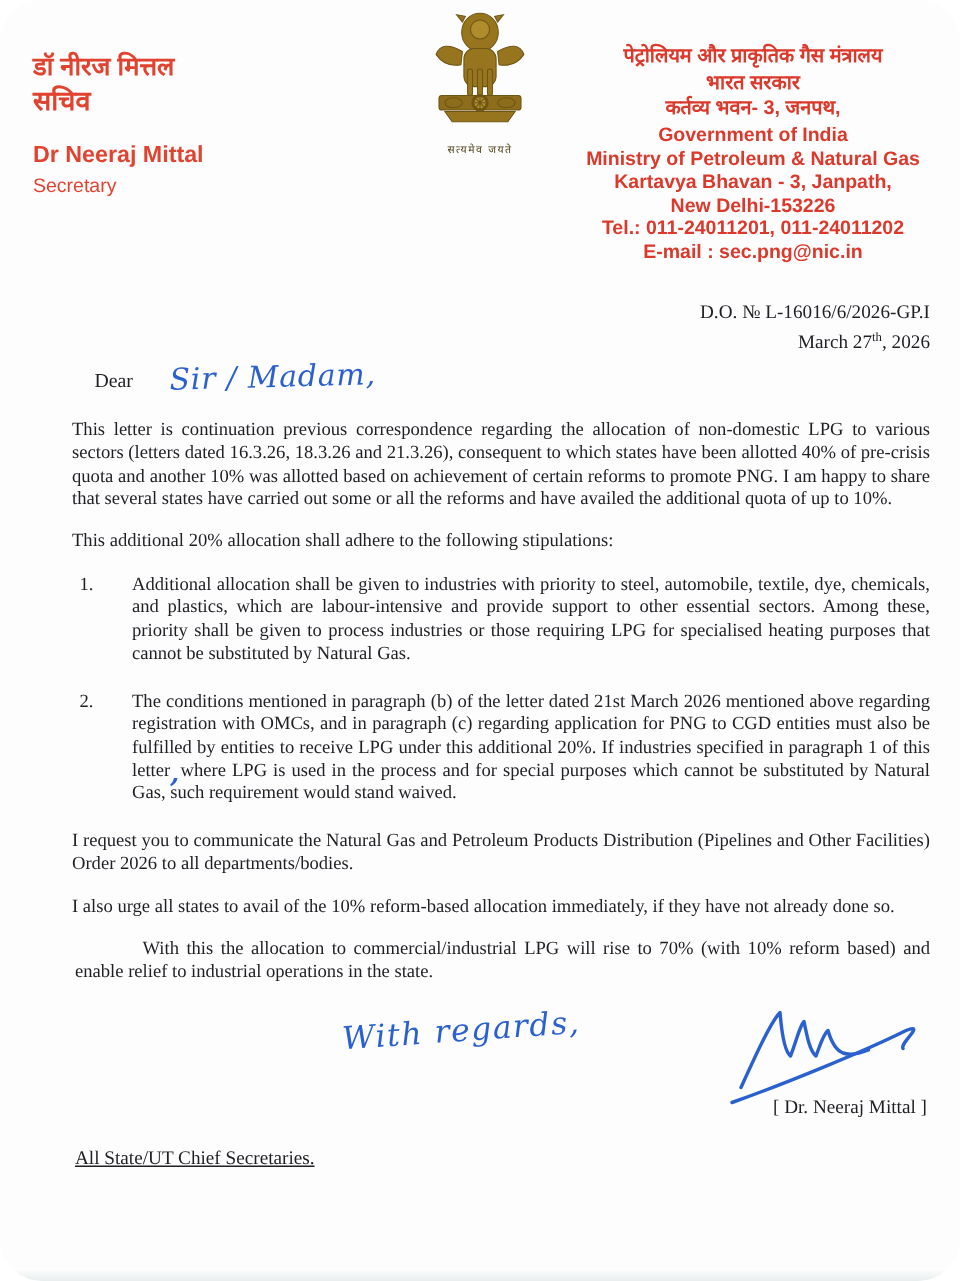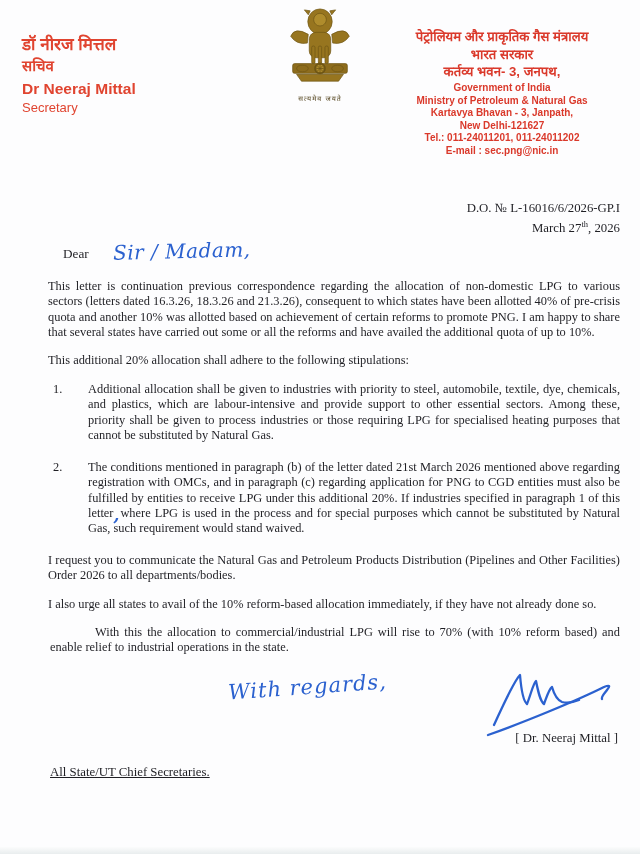--- a/index.html
+++ b/index.html
@@ -4,52 +4,53 @@
 <style>
   * { margin:0; padding:0; box-sizing:border-box; }
   html,body { background:#ffffff; }
   .page {
     position:relative;
     width:640px; height:854px;
     background:#fdfdfe;
     overflow:hidden;
     font-family:"Liberation Serif", serif;
     color:#1f1f24;
+    border-radius:28px;
   }
   .page::after{
     content:"";
     position:absolute; left:0; bottom:0; width:100%; height:7px;
     background:linear-gradient(#fbfcfc,#e9edee);
   }
   
   .lh { position:relative; height:196px; }
   .sender {
     position:absolute; left:22px; top:36px;
     font-family:"Liberation Sans", sans-serif;
     color:#e04430; line-height:1.1;
   }
   .sender .n-hi { font-size:17px; font-weight:bold; margin-bottom:3px; }
-  .sender .t-hi { font-size:15px; font-weight:bold; margin-bottom:6px; }
+  .sender .t-hi { font-size:18px; font-weight:bold; margin-bottom:18px; }
   .sender .n-en { font-size:15.5px; font-weight:bold; margin-bottom:4px; }
   .sender .t-en { font-size:13px; }
   .emblem {
     position:absolute; left:50%; top:5px; transform:translateX(-50%);
     width:100px; text-align:center;
   }
   .emblem .motto {
     font-size:7px; color:#4d3d15; letter-spacing:1px; margin-top:1px;
     font-family:"DejaVu Sans", sans-serif;
   }
   .ministry {
     position:absolute; right:10px; top:30px; width:256px;
     text-align:center; color:#da392b; line-height:1;
   }
   .ministry .hi { font-size:13.2px; font-weight:bold; margin-bottom:4.5px;
     font-family:"Liberation Sans", sans-serif; }
-  .ministry .en { font-size:10px; font-weight:bold; margin-bottom:2.6px;
+  .ministry .en { font-size:13px; font-weight:bold; margin-bottom:2.6px;
     font-family:"Liberation Sans", sans-serif; }
   
   .ref { text-align:right; margin:4px 20px 0 0; font-size:12.8px; line-height:16px; }
   .ref sup { font-size:8.5px; }
   
   .salute { margin:3px 0 8px 63px; height:32px; }
   .salute .dear { font-size:13.2px;text-align:right; }
   .hand {
     color:#2b61cf;
     font-family:"DejaVu Serif", serif;
@@ -127,21 +128,21 @@
       <div class="motto">सत्यमेव जयते</div>
     </div>
 
     <div class="ministry">
       <div class="hi">पेट्रोलियम और प्राकृतिक गैस मंत्रालय</div>
       <div class="hi">भारत सरकार</div>
       <div class="hi">कर्तव्य भवन- 3, जनपथ,</div>
       <div class="en">Government of India</div>
       <div class="en">Ministry of Petroleum &amp; Natural Gas</div>
       <div class="en">Kartavya Bhavan - 3, Janpath,</div>
-      <div class="en">New Delhi-121627</div>
+      <div class="en">New Delhi-153226</div>
       <div class="en">Tel.: 011-24011201, 011-24011202</div>
       <div class="en">E-mail : sec.png@nic.in</div>
     </div>
   </div>
 
   <div class="ref">
     <div>D.O. № L-16016/6/2026-GP.I</div>
     <div><span>March 27</span><sup>th</sup><span>, 2026</span></div>
   </div>
 

